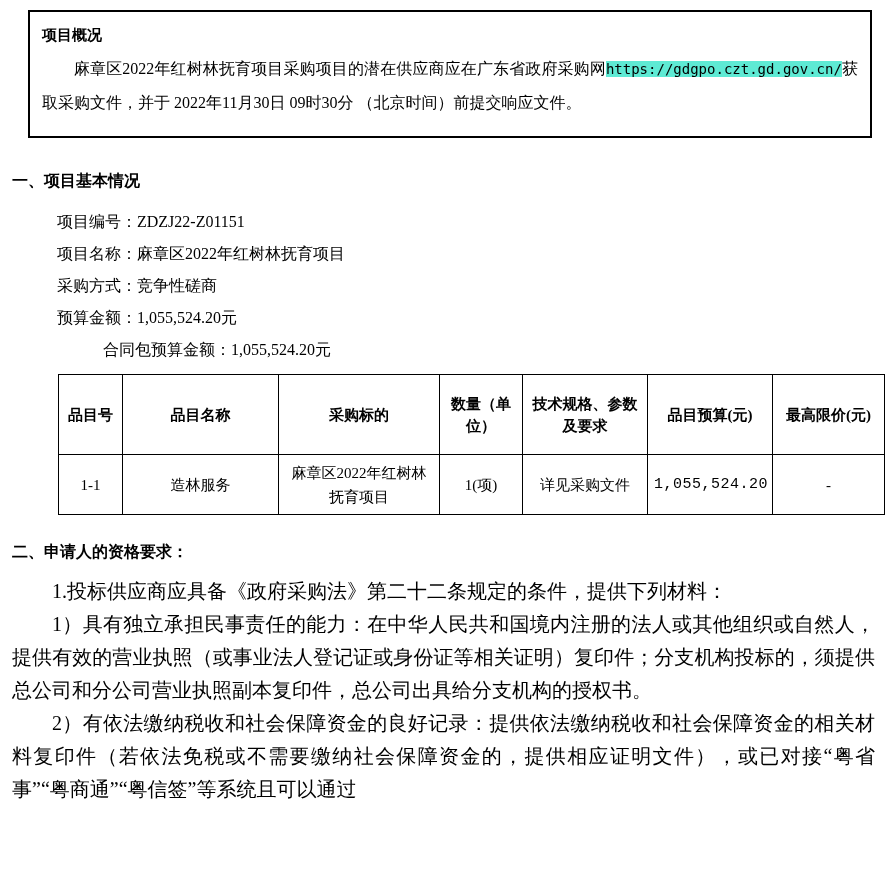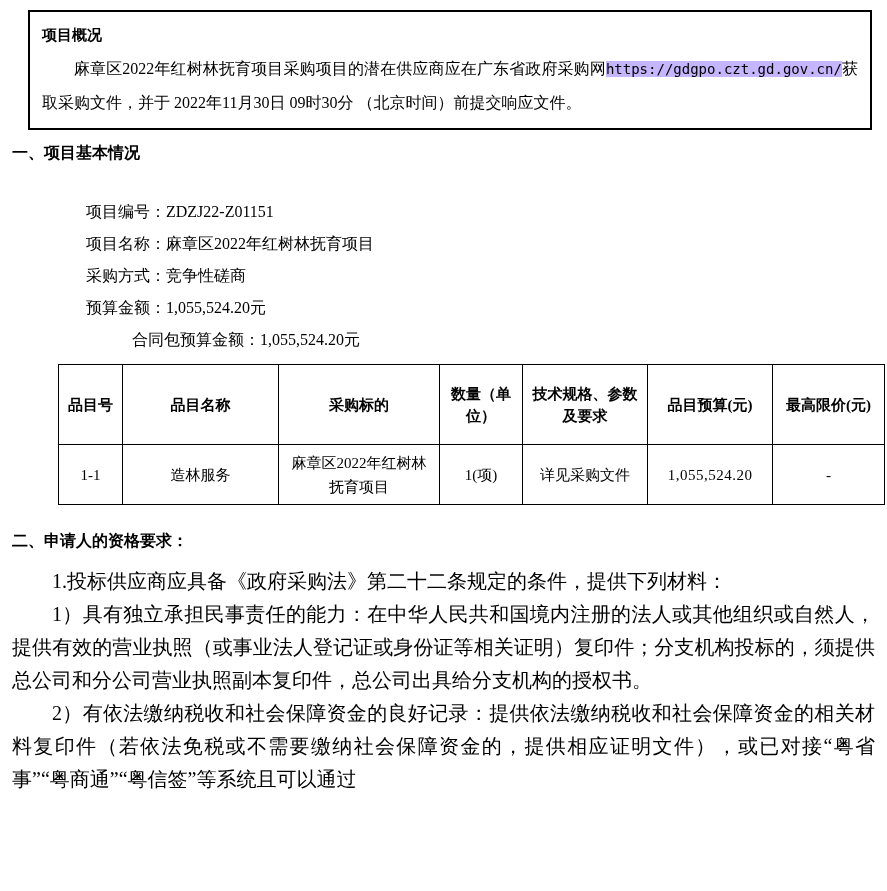--- a/index.html
+++ b/index.html
@@ -10,53 +10,53 @@
     overflow: hidden;
     background: #ffffff;
     color: #000000;
     font-family: "Liberation Serif", "DejaVu Serif", serif;
   }
 
   
   .overview-box {
     margin: 10px 15px 0 28px;
     border: 2px solid #000000;
-    padding: 12px 12px 8px 12px;
+    padding: 12px 12px 16px 12px;
   }
   .overview-title {
     font-size: 15px;
     font-weight: bold;
     line-height: 18px;
     margin: 2px 0 8px 0;
   }
   .overview-text {
     font-size: 16px;
     line-height: 34px;
     text-indent: 2em;
     margin: 0;
     text-align: justify;
   }
   .url-link {
-    background: #c4b5fd;
+    background: #5eead4;
     font-family: "DejaVu Sans Mono", monospace;
     font-size: 14px;
     color: #000000;
     text-decoration: none;
   }
 
   
   .sec-heading {
     font-size: 16px;
     font-weight: bold;
-    margin: 12px 0 0 12px;
+    margin: 32px 0 0 12px;
     line-height: 22px;
   }
 
   
-  .fields { margin-top: 32px; padding-left: 29px; }
+  .fields { margin-top: 14px; }
   .field-line {
     margin-left: 57px;
     height: 32px;
     line-height: 32px;
     font-size: 16px;
     white-space: nowrap;
   }
   .field-line.sub1 { margin-left: 96px; }
   .field-line.sub2 { margin-left: 103px; }
 
@@ -78,35 +78,35 @@
   table.items th {
     font-weight: bold;
     height: 80px;
     line-height: 22px;
   }
   table.items td {
     height: 60px;
     line-height: 24px;
     font-weight: normal;
   }
-  td.num-cell { letter-spacing: 0.5px; }
+  td.num-cell { letter-spacing: 0.5px; font-family: Liberation Mono, monospace; }
   td.dash-cell { text-align: right; padding-right: 14px; }
 
   
   .notes { margin-top: 20px; }
   .note-line {
     margin-left: 96px;
     height: 32px;
     line-height: 32px;
     font-size: 16px;
     white-space: nowrap;
   }
 
   
-  .sec2-heading { margin-top: 26px; font-family: Liberation Mono, monospace; }
+  .sec2-heading { margin-top: 26px; }
   .para-block { margin: 12px 12px 0 12px; }
   .para {
     font-size: 20px;
     line-height: 33px;
     text-indent: 2em;
     text-align: justify;
     margin: 0;
   }
 </style>
 </head>

